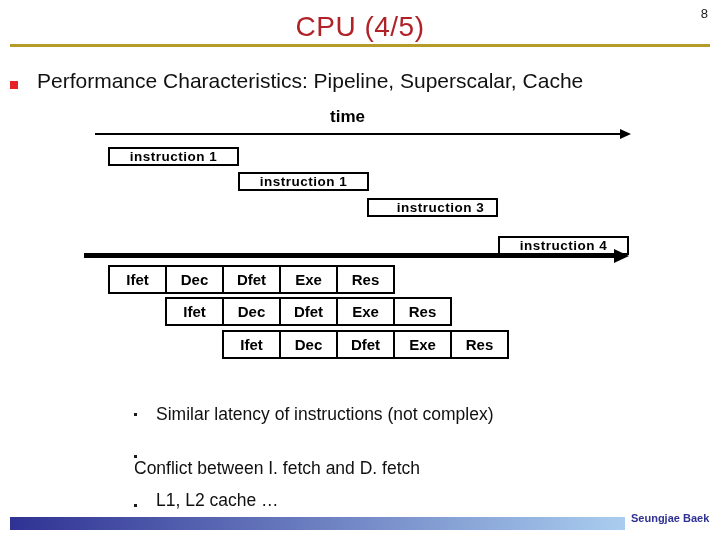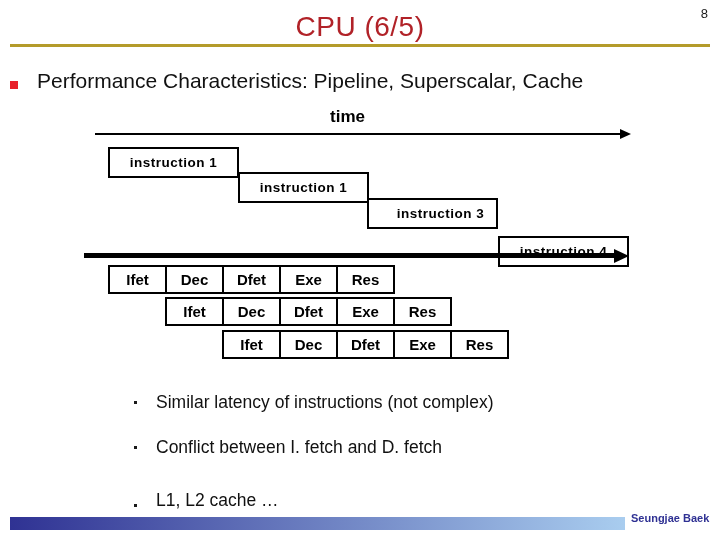--- a/index.html
+++ b/index.html
@@ -22,54 +22,54 @@
   
   .time-label{position:absolute;left:330px;top:107px;width:60px;text-align:left;font-weight:bold;font-size:17px;}
   .h-line{position:absolute;background:#000;}
   .thin-line{left:95px;top:133px;width:527px;height:2px;}
   .thin-head{position:absolute;left:620px;top:129px;width:0;height:0;
     border-left:11px solid #000;border-top:5px solid transparent;border-bottom:5px solid transparent;}
   .thick-line{left:84px;top:253px;width:532px;height:5px;}
   .thick-head{position:absolute;left:614px;top:249px;width:0;height:0;
     border-left:15px solid #000;border-top:7px solid transparent;border-bottom:7px solid transparent;}
   .instr-box{
-    position:absolute;width:131px;height:31px;border:2px solid #000;box-sizing:border-box;
+    position:absolute;width:131px;height:19px;border:2px solid #000;box-sizing:border-box;
     background:#fff;display:flex;align-items:center;justify-content:center;
     font-weight:bold;font-size:13.5px;letter-spacing:0.5px;white-space:nowrap;
   }
   .ib1{left:108px;top:147px;} .ib2{left:238px;top:172px;} .ib3{left:367px;top:198px;padding-left:16px;} .ib4{left:498px;top:224px;margin-top:12px;}
   .pipe-row{position:absolute;display:flex;}
   .pr1{left:108px;top:265px;} .pr2{left:165px;top:297px;} .pr3{left:222px;top:330px;}
   .pipe-cell{
     width:59px;height:29px;border:2px solid #000;box-sizing:border-box;background:#fff;
     display:flex;align-items:center;justify-content:center;
     font-weight:bold;font-size:15px;
   }
   .pipe-cell + .pipe-cell{margin-left:-2px;text-align:right;}
   
   .sub-heading{left:78px;top:375px;}
   .sub-heading-text{font-size:18px;line-height:22px;color:#111;}
   .sub-item{display:flex;align-items:flex-start;position:absolute;left:134px;}
-  .si1{top:392px;} .si2{top:433px;} .si3{top:437px;} .si4{top:490px;align-items:center;}
+  .si1{top:404px;} .si2{top:433px;} .si3{top:446px;flex-direction:column;} .si4{top:490px;align-items:center;}
   .dot-square{width:3px;height:3px;background:#1a1a1a;margin-top:9px;margin-right:19px;flex:0 0 auto;}
   .sub-item-text{font-size:17.5px;line-height:21px;color:#111;}
   
   .footer-bar{
     position:absolute;left:10px;top:517px;width:615px;height:13px;
     background:linear-gradient(to right,var(--gradient-start,#2f3293),var(--gradient-end,#a9cdef));
   }
   .footer-name{position:absolute;left:631px;top:512px;font-size:11px;font-weight:bold;color:var(--footer-text,#2f3193);white-space:nowrap;}
 </style>
 </head>
 <body>
 
 <div class="slide">
 
   <div class="page-number">8</div>
-  <div class="slide-title">CPU (6/5)</div>
+  <div class="slide-title">CPU (4/5)</div>
   <div class="title-rule"></div>
 
   <div class="bullet-row main-bullet">
     <span class="red-square"></span>
     <span class="main-bullet-text">Performance Characteristics: Pipeline, Superscalar, Cache</span>
   </div>
 
   <div>
     <div class="time-label">time</div>
     <div class="h-line thin-line"></div>

